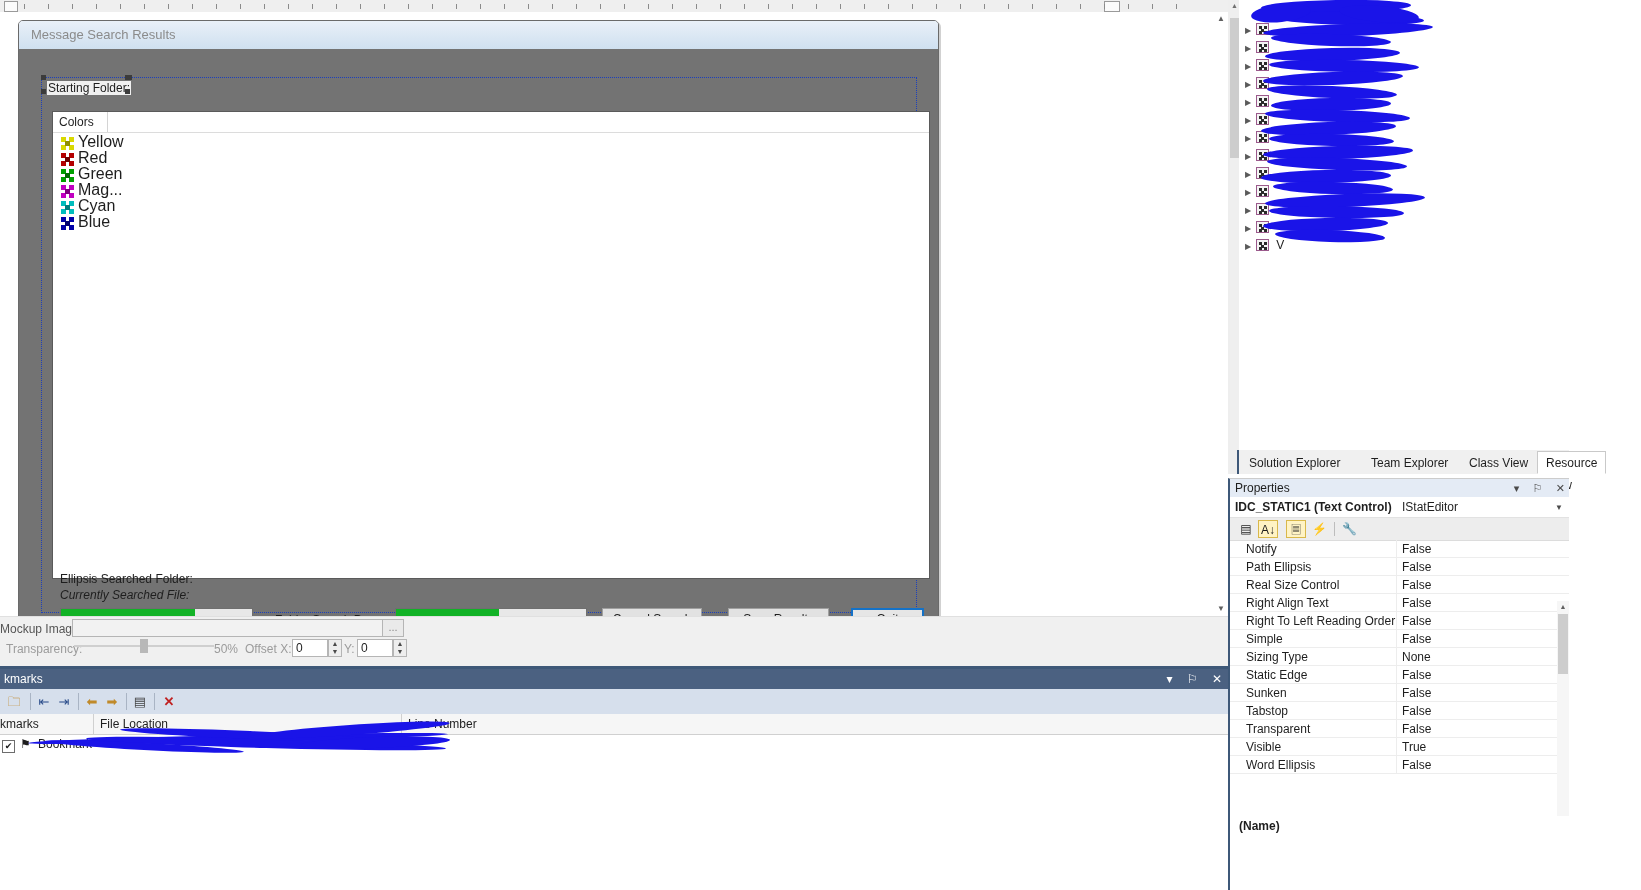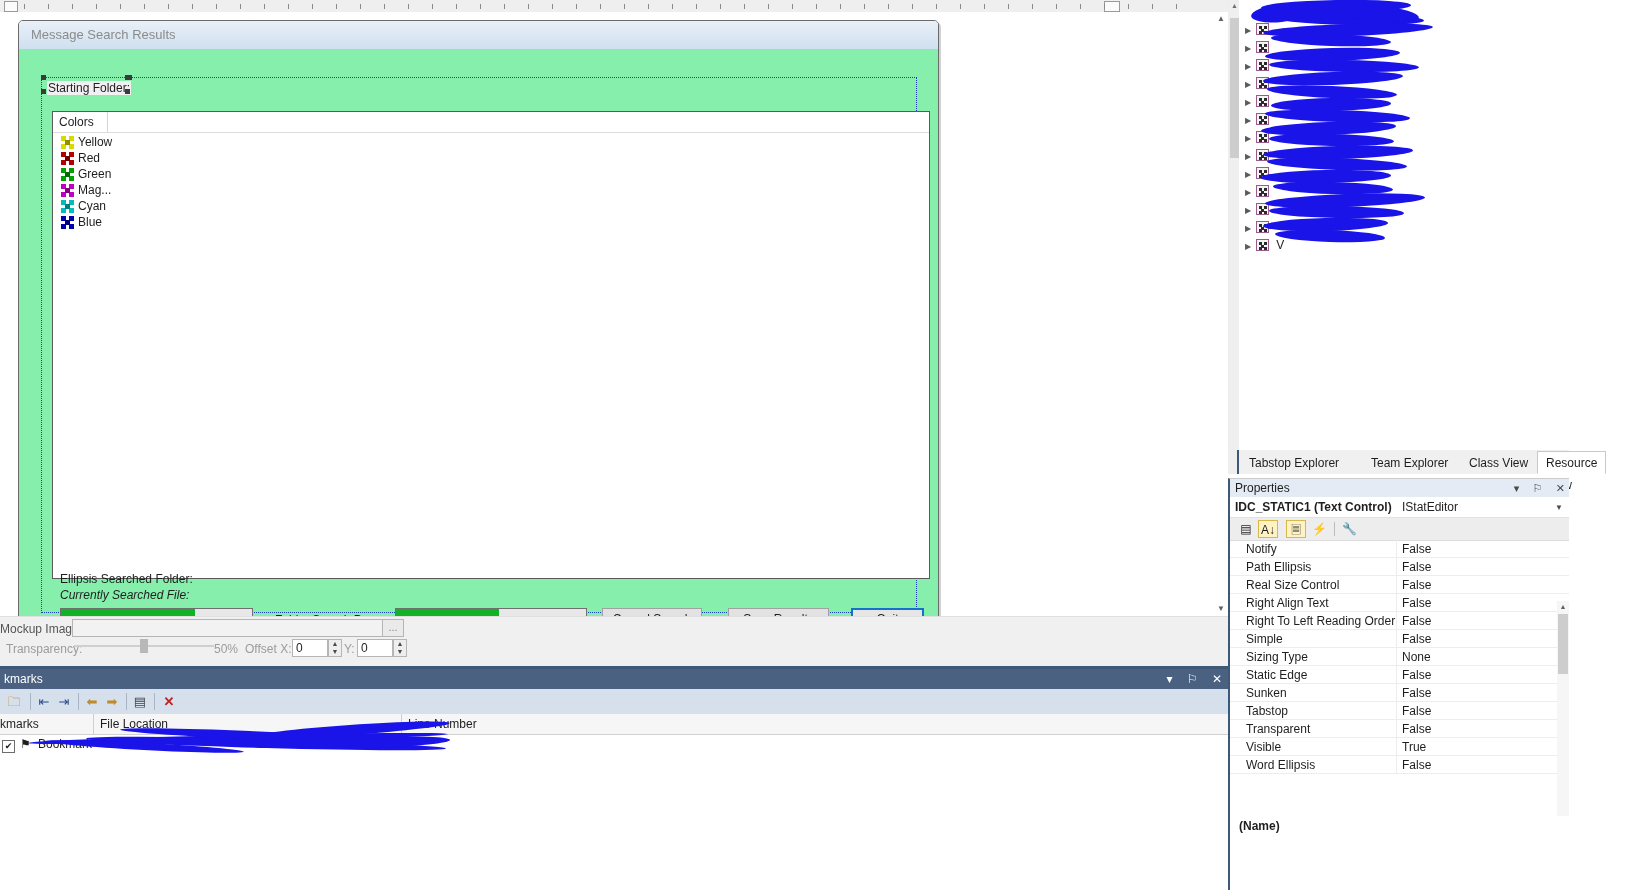--- a/index.html
+++ b/index.html
@@ -34,21 +34,21 @@
     border:1px solid #6a6a6a;
     border-radius:5px 5px 0 0;
     box-shadow:2px 2px 0 rgba(0,0,0,.18);
   }
   #dlg-caption{
     height:28px;line-height:28px;padding-left:12px;
     background:linear-gradient(to bottom,#e9f0f8 0%,#cfe0f0 100%);
     border-radius:4px 4px 0 0;
     color:#8b8b8b;font-size:13px;
   }
-  #dlg-body{position:absolute;left:0;top:28px;right:0;bottom:0;background:#86efac;}
+  #dlg-body{position:absolute;left:0;top:28px;right:0;bottom:0;background:#737373;}
 
   
   .sel-dotted{
     position:absolute;border:1px dotted #1b3fbd;
   }
   #grp-sel{left:22px;top:28px;width:874px;height:534px;}
   #grp-box{
     position:absolute;left:26px;top:32px;width:866px;height:526px;
   }
   #grp-label{
@@ -66,21 +66,21 @@
     position:absolute;left:0;top:0;height:20px;width:100%;
     background:#ffffff;border-bottom:1px solid #dcdcdc;
   }
   #lv-header .col{
     position:absolute;top:0;height:20px;line-height:20px;
     font-size:12px;color:#1e1e1e;padding-left:6px;box-sizing:border-box;
     border-right:1px solid #d4d4d4;
   }
   .lv-row{
     position:absolute;left:0;height:16px;line-height:16px;
-    font-size:12px;color:#1e1e1e;white-space:nowrap;
+    font-size:16px;color:#1e1e1e;white-space:nowrap;
   }
   .sw{
     display:inline-block;width:13px;height:13px;vertical-align:-3px;margin-right:4px;
     position:relative;
   }
   .sw i{position:absolute;display:block;width:5px;height:5px;}
   .sw i.a{left:0;top:0;}   .sw i.b{right:0;top:0;}
   .sw i.c{left:0;bottom:0;} .sw i.d{right:0;bottom:0;}
   .sw i.e{left:4px;top:4px;width:5px;height:5px;}
 
@@ -536,21 +536,21 @@
     <div class="scribble" style="left:34px;top:182px;width:120px;height:12px;border-radius:50%;transform:rotate(1.5deg);"></div>
     <div class="scribble" style="left:26px;top:194px;width:160px;height:13px;border-radius:50%;transform:rotate(-2.2deg);"></div>
     <div class="scribble" style="left:30px;top:206px;width:135px;height:12px;border-radius:50%;transform:rotate(1deg);"></div>
     <div class="scribble" style="left:24px;top:218px;width:125px;height:13px;border-radius:50%;transform:rotate(-1.4deg);"></div>
     <div class="scribble" style="left:36px;top:230px;width:110px;height:12px;border-radius:50%;transform:rotate(2deg);"></div>
     <div class="scribble" style="left:12px;top:4px;width:60px;height:18px;border-radius:50%;transform:rotate(-6deg);"></div>
     <div class="scribble" style="left:100px;top:6px;width:80px;height:16px;border-radius:50%;transform:rotate(5deg);"></div>
   </div>
 
   <div id="rv-tabs">
-    <div class="tab" style="left:2px;">Tabstop Explorer</div>
+    <div class="tab" style="left:2px;">Solution Explorer</div>
     <div class="tab" style="left:124px;">Team Explorer</div>
     <div class="tab" style="left:222px;">Class View</div>
     <div class="tab active" style="left:298px;">Resource View</div>
   </div>
 
   <div id="props">
     <div id="props-title">
       <span>Properties</span>
       <span class="tools">
         <span>▾</span>

